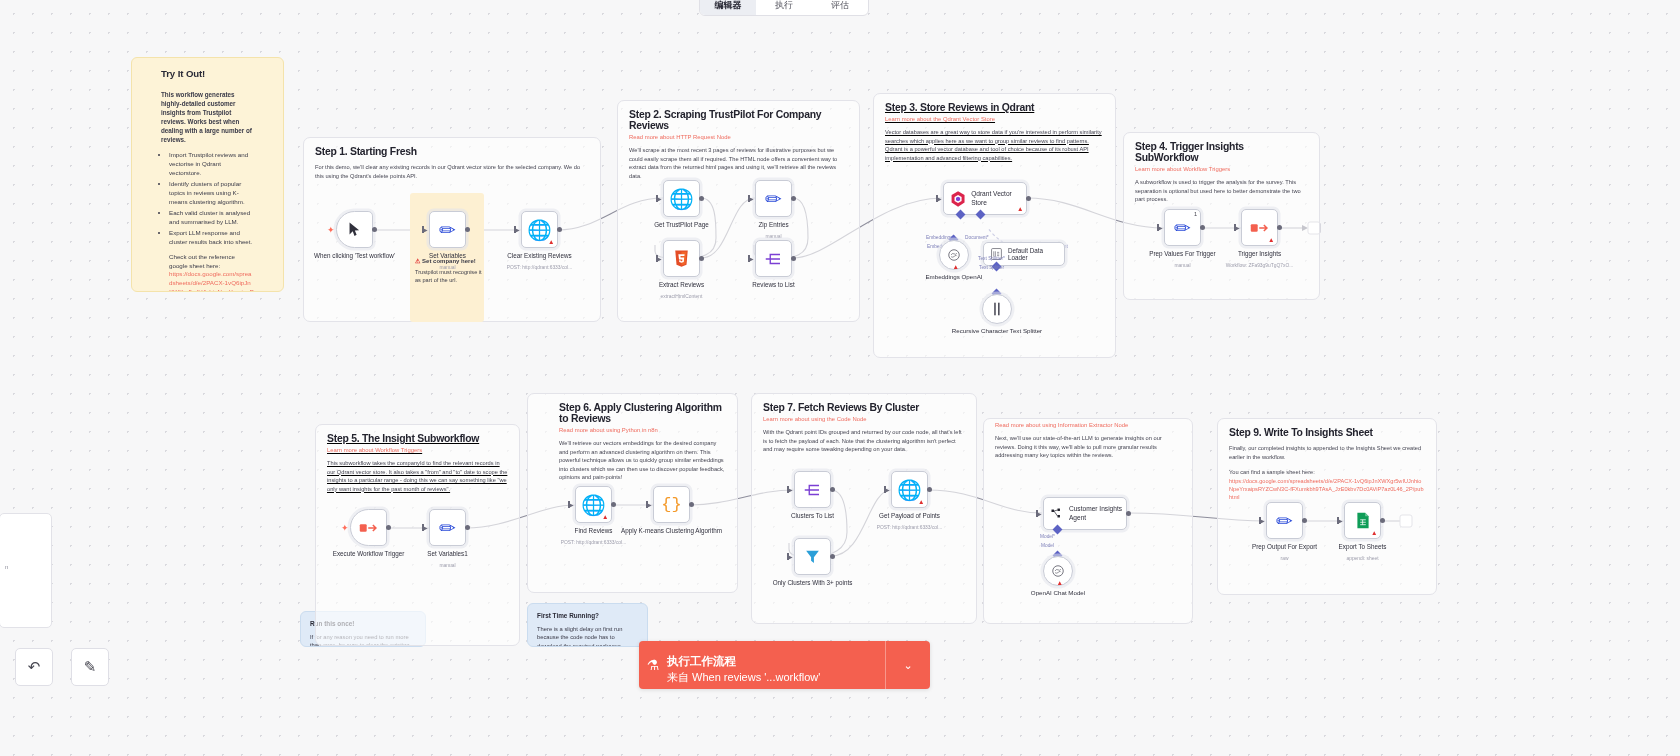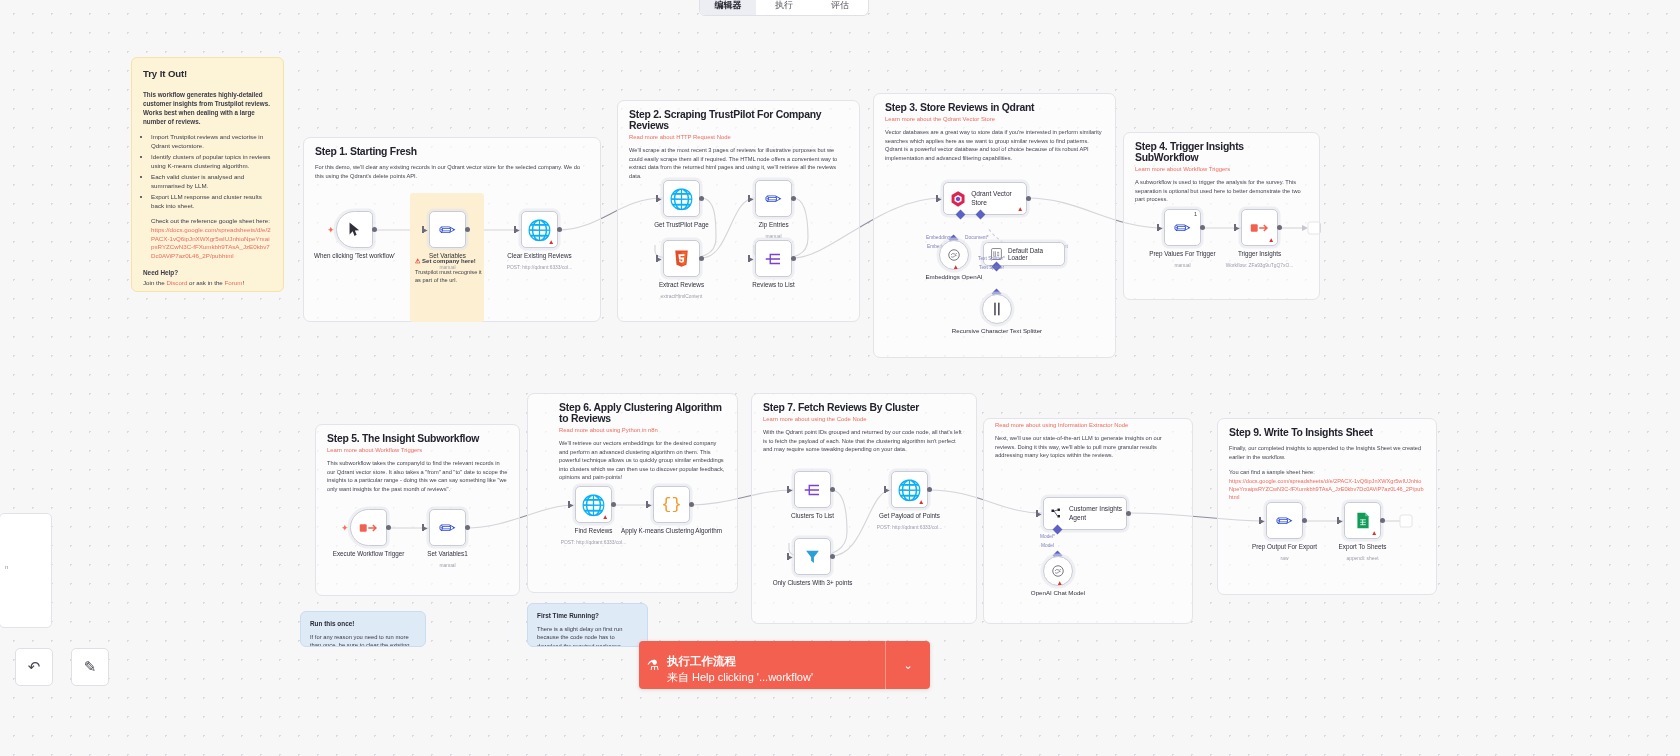--- a/index.html
+++ b/index.html
@@ -15,21 +15,21 @@
     background-color: #f7f7f8;
     background-image: radial-gradient(circle, #d9d9de 1px, transparent 1px);
     background-size: 19px 19px;
     background-position: 4px 4px;
   }
 
   
   .sticky {
     position: absolute;
     border-radius: 6px;
-    padding: 9px 11px;
+    padding: 9px 29px;
     font-size: 6.2px;
     line-height: 1.42;
     color: #3a3a48;
     overflow: hidden;
   }
   .sticky.yellow { background: #fdf3d7; border: 1px solid #f4e3ab; }
   .sticky.blue   { background: #dfeaf7; border: 1px solid #cadcef; }
   .sticky h3 { font-size: 9.6px; font-weight: 700; color: #2a2a36; margin-bottom: 9px; letter-spacing: -.1px;}
   .sticky .lead { font-weight: 700; font-size: 6.3px; line-height: 1.45; margin-bottom: 7px; }
   .sticky ul { padding-left: 8px; margin: 0 0 6px 0; }
@@ -363,21 +363,21 @@
     <div class="box">
       <span class="inarrow"></span>
       <svg width="18" height="18" viewBox="0 0 24 24">
         <path d="M1 12 L7 12 M7 5 L7 19 M7 6 L20 6 M7 12 L20 12 M7 18 L20 18" stroke="#7b3fd4" stroke-width="1.8" fill="none"></path>
       </svg>
       <span class="dot out"></span>
     </div>
     <div class="lbl">Reviews to List</div>
   </div>
 
-  <div class="group" style="left:873px; top:93px; width:243px; height:265px;">
+  <div class="group" style="left:873px; top:93px; width:243px; height:265px;text-decoration:underline;">
     <div class="g-title">Step 3. Store Reviews in Qdrant</div>
     <a class="g-link" href="#">Learn more about the Qdrant Vector Store</a>
     <div class="g-body">Vector databases are a great way to store data if you're interested in perform similarity searches which applies here as we want to group similar reviews to find patterns. Qdrant is a powerful vector database and tool of choice because of its robust API implementation and advanced filtering capabilities.</div>
   </div>
 
   <div class="node wide" style="left:943px; top:182px;">
     <div class="box">
       <span class="inarrow"></span>
       <svg width="15" height="16" viewBox="0 0 24 26">
         <path d="M12 0 L23 6 L23 19 L12 26 L1 19 L1 6 Z" fill="#dc244c"></path>
@@ -456,21 +456,21 @@
         <rect x="1" y="6" width="9" height="10" rx="1.5" fill="#f4604f"></rect>
         <path d="M12 11 L22 11 M18 7 L22 11 L18 15" stroke="#f4604f" stroke-width="2" fill="none"></path>
       </svg>
       <span class="warn">▲</span>
       <span class="dot out"></span>
     </div>
     <div class="lbl">Trigger Insights</div>
     <div class="sub">Workflow: ZFa93g9uTgQ7xO...</div>
   </div>
 
-  <div class="group" style="left:315px; top:424px; width:205px; height:172px;">
+  <div class="group" style="left:315px; top:424px; width:205px; height:222px;text-decoration:underline;">
     <div class="g-title">Step 5. The Insight Subworkflow</div>
     <a class="g-link" href="#">Learn more about Workflow Triggers</a>
     <div class="g-body">This subworkflow takes the companyId to find the relevant records in our Qdrant vector store. It also takes a "from" and "to" date to scope the insights to a particular range - doing this we can say something like "we only want insights for the past month of reviews".</div>
   </div>
 
   <div class="node trigger" style="left:350px; top:509px;">
     <div class="box">
       <span class="spark">✦</span>
       <svg width="20" height="18" viewBox="0 0 26 22">
         <rect x="1" y="6" width="9" height="10" rx="1.5" fill="#f4604f"></rect>
@@ -632,20 +632,20 @@
     <span>↶</span>
   </div>
   <div class="ctlbtn" style="left:71px; top:648px;">
     <span>✎</span>
   </div>
 
   <div id="toast">
     <div class="t-ic">⚗</div>
     <div class="t-txt">
       <div class="t-title">执行工作流程</div>
-      <div class="t-sub">来自 Help clicking '...workflow'</div>
+      <div class="t-sub">来自 When reviews '...workflow'</div>
     </div>
     <div class="t-caret">
       <span>⌄</span>
     </div>
   </div>
 
 </div>
 
 </body></html>

